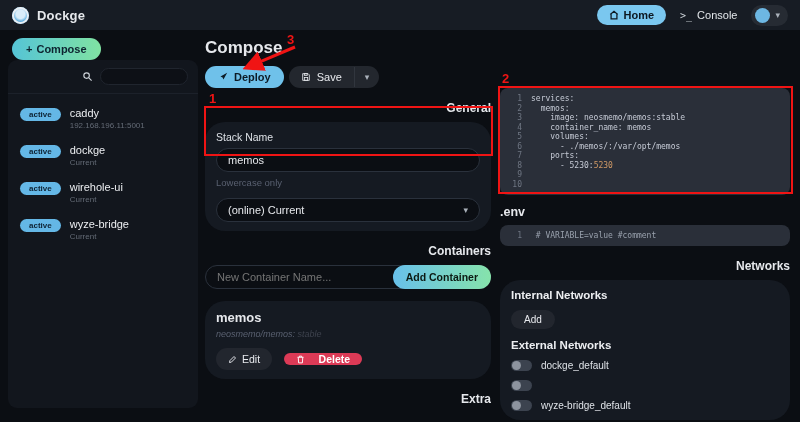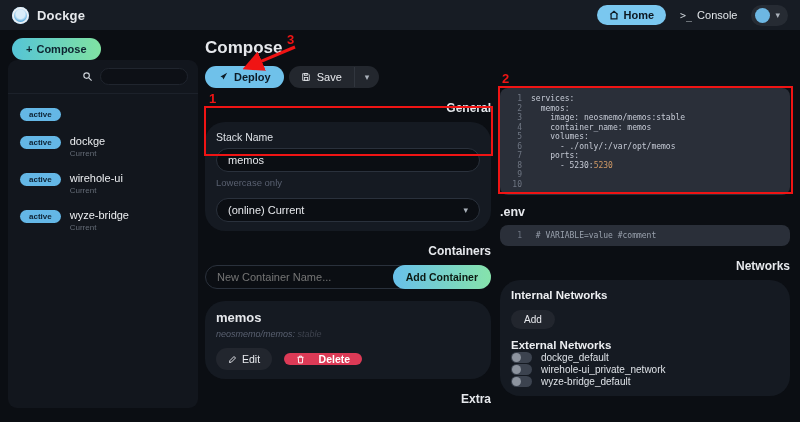--- a/index.html
+++ b/index.html
@@ -124,21 +124,21 @@
   .code-hl { color:#d19a66; }
   .env-h { font-size:12.5px; font-weight:bold; margin:10px 0 6px; }
   .env-bar {
     background:#2a2f39; border-radius:8px; padding:6px 8px; cursor:text;
     font-family:"DejaVu Sans Mono", monospace; font-size:8px; display:flex;
   }
   .env-text { color:#99a1ad; white-space:pre; }
   .net-card { margin-top:2px; }
   .net-sub { font-size:11.5px; font-weight:bold; color:#eceef1; }
   .btn-add { margin:9px 0 10px; padding:4px 13px; font-size:10px; }
-  .net-row { display:flex; align-items:center; gap:9px; margin-top:1px; cursor:pointer; }
+  .net-row { display:flex; align-items:center; gap:9px; margin-top:9px; cursor:pointer; }
   .toggle { width:21px; height:11px; border-radius:999px; background:#3c434f; position:relative; flex:none; }
   .toggle .knob { position:absolute; left:1px; top:1px; width:9px; height:9px; border-radius:50%; background:#8d949f; }
   .net-label { font-size:10px; color:#dde1e6; }
   
   .anno-box { position:absolute; border:2px solid #f01414; pointer-events:none; }
   .anno-num { position:absolute; color:#f01414; font-weight:bold; font-size:13px; pointer-events:none; }
   .anno-arrow { position:absolute; pointer-events:none; }
   
   .icon { display:inline-flex; flex:none; }
 </style>
@@ -181,20 +181,24 @@
         <svg width="11" height="11" viewBox="0 0 24 24" fill="none" stroke="#cfd5db" stroke-width="2.5">
             <circle cx="10" cy="10" r="6"></circle>
             <path d="M15 15 L21 21"></path>
           </svg>
       </span>
       <input class="search-input" style="">
     </div>
     <div class="stack-list">
       <div class="stack-item">
         <span class="badge">active</span>
+        <span>
+            <div class="stack-name">caddy</div>
+              <div class="stack-sub">192.168.196.11:5001</div>
+          </span>
       </div>
       <div class="stack-item">
         <span class="badge">active</span>
         <span>
             <div class="stack-name">dockge</div>
               <div class="stack-sub">Current</div>
           </span>
       </div>
       <div class="stack-item">
         <span class="badge">active</span>
@@ -309,21 +313,21 @@
           <span class="code-pre">    container_name: memos</span>
           <span class="code-hl"></span>
         </div>
       <div class="code-line">
           <span class="ln">5</span>
           <span class="code-pre">    volumes:</span>
           <span class="code-hl"></span>
         </div>
       <div class="code-line">
           <span class="ln">6</span>
-          <span class="code-pre">      - ./only/:/var/opt/memos</span>
+          <span class="code-pre">      - ./memos/:/var/opt/memos</span>
           <span class="code-hl"></span>
         </div>
       <div class="code-line">
           <span class="ln">7</span>
           <span class="code-pre">    ports:</span>
           <span class="code-hl"></span>
         </div>
       <div class="code-line">
           <span class="ln">8</span>
           <span class="code-pre">      - 5230:</span>
@@ -355,21 +359,20 @@
       <div class="net-row">
         <span class="toggle">
             <span class="knob"></span>
           </span>
         <span class="net-label">dockge_default</span>
       </div>
       <div class="net-row">
         <span class="toggle">
             <span class="knob"></span>
           </span>
-        <span class="net-label">wirehole-ui_private_network</span>
       </div>
       <div class="net-row">
         <span class="toggle">
             <span class="knob"></span>
           </span>
         <span class="net-label">wyze-bridge_default</span>
       </div>
     </div>
   </div>
 

